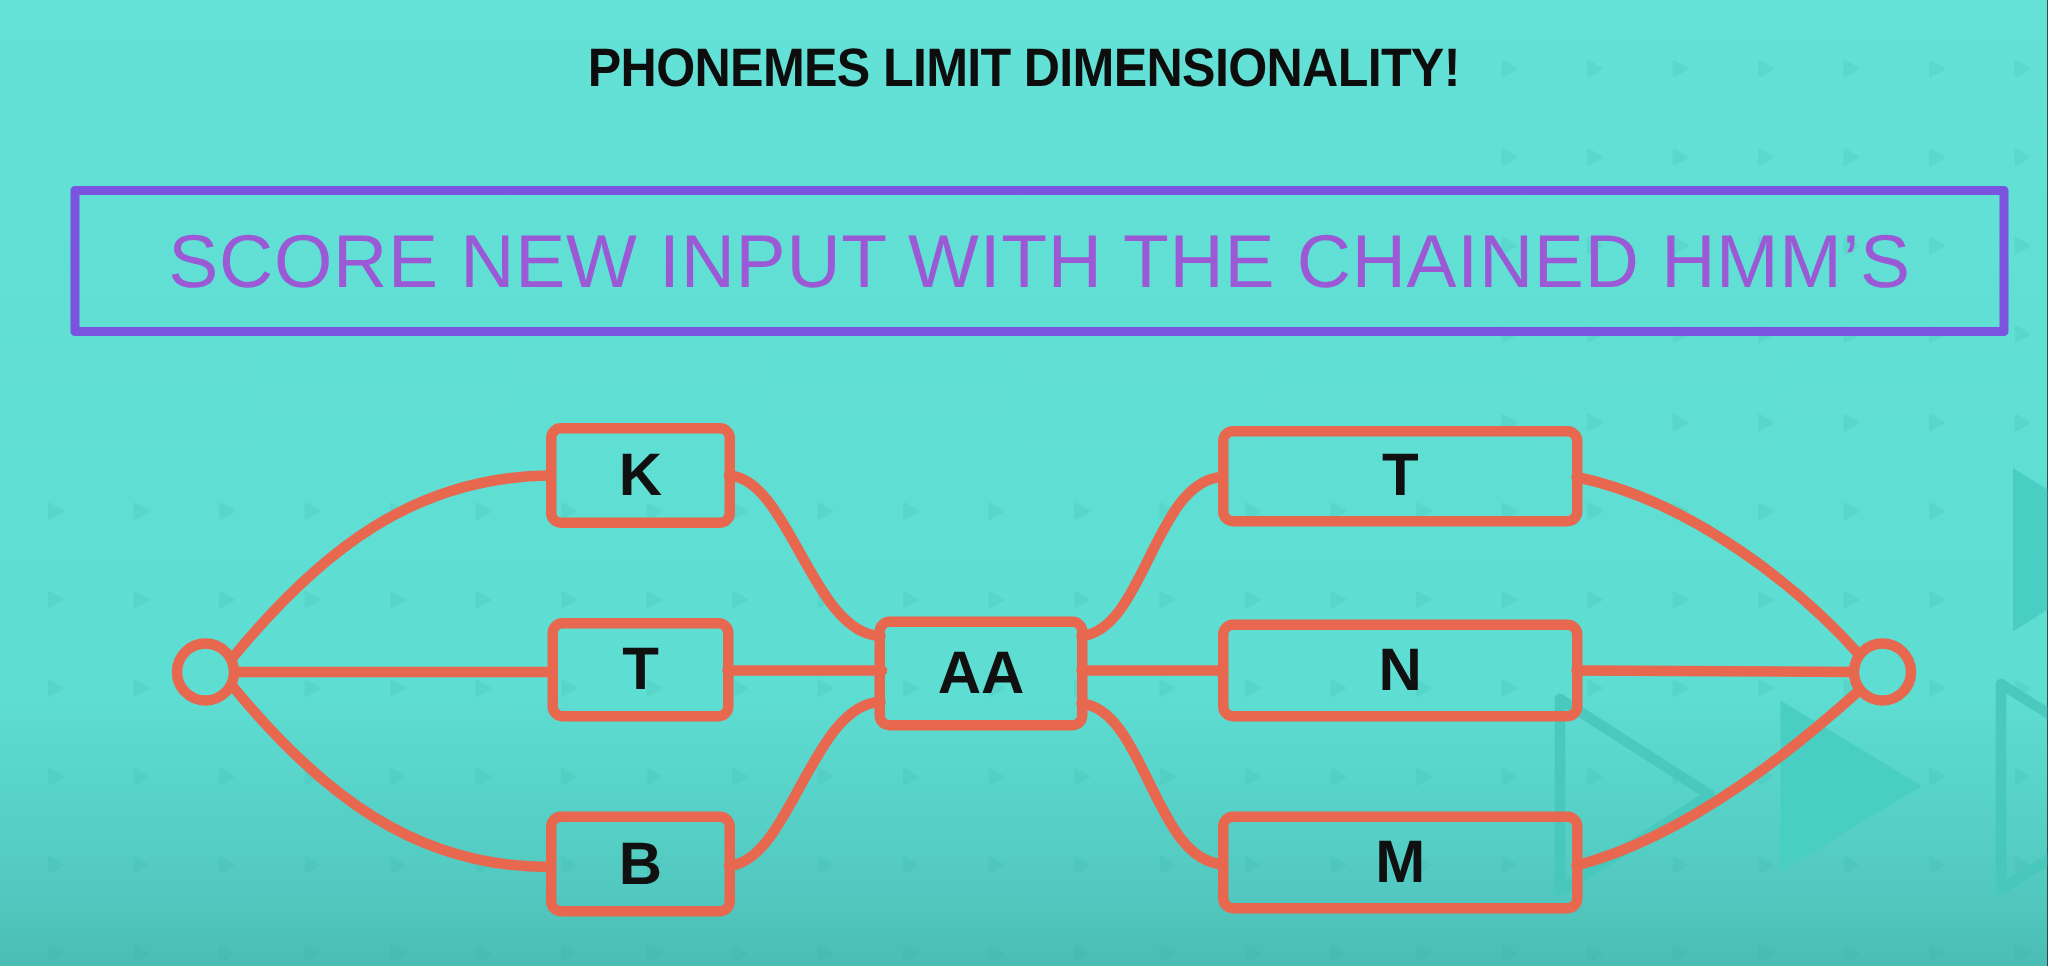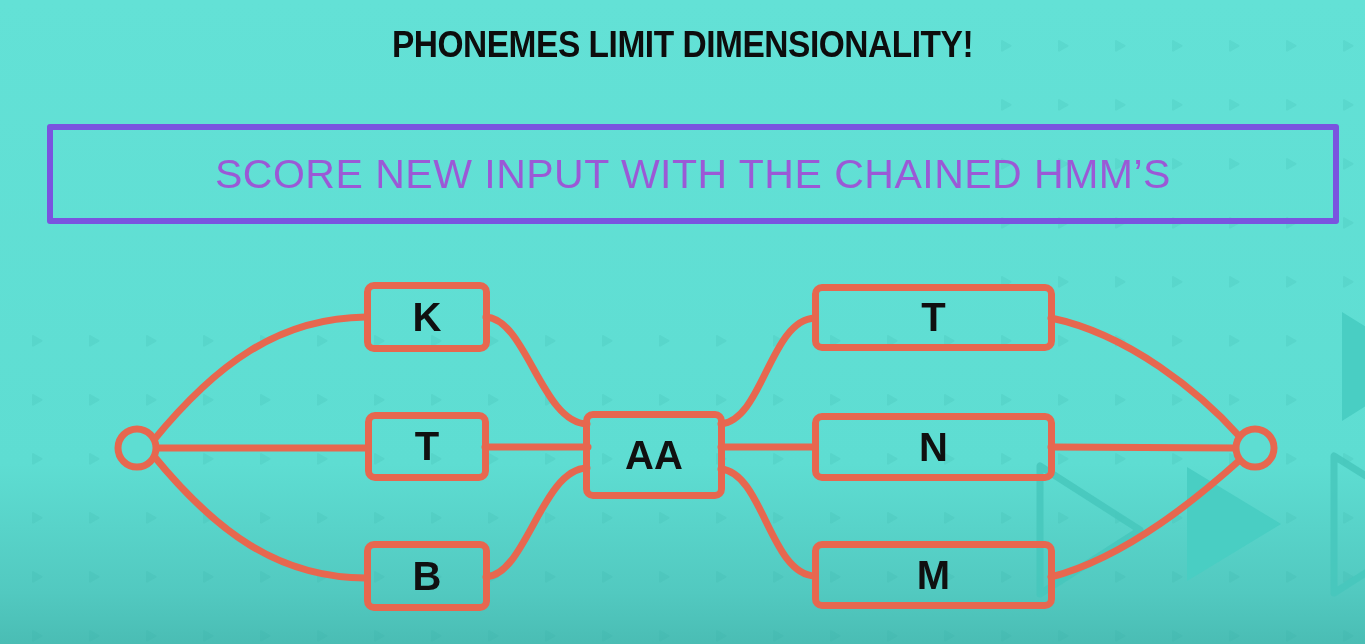--- a/index.html
+++ b/index.html
@@ -37,21 +37,21 @@
     left: 47px; top: 124px;
     width: 1292px; height: 100px;
     box-sizing: border-box;
     border: 6px solid #7a54df;
     border-radius: 3px;
     display: flex;
     align-items: center;
     justify-content: center;
   }
   .banner-text {
-    font-size: 41px;
+    font-size: 50px;
     font-weight: 400;
     color: #9b59d6;
     letter-spacing: 0.5px;
     white-space: nowrap;
   }
   .node {
     position: absolute;
     box-sizing: border-box;
     border: 7px solid #e7674f;
     border-radius: 10px;
@@ -59,21 +59,21 @@
     display: flex;
     align-items: center;
     justify-content: center;
     font-weight: bold;
     font-size: 40px;
     color: #101010;
   }
   .node-k       { left: 364px; top: 282px; width: 126px; height: 70px; }
   .node-t-left  { left: 365px; top: 412px; width: 124px; height: 69px; }
   .node-b       { left: 364px; top: 541px; width: 126px; height: 70px; }
-  .node-aa      { left: 583px; top: 411px; width: 142px; height: 88px; }
+  .node-aa      { left: 583px; top: 411px; width: 142px; height: 76px; }
   .node-t-right { left: 812px; top: 284px; width: 243px; height: 67px; }
   .node-n       { left: 812px; top: 413px; width: 243px; height: 68px; }
   .node-m       { left: 812px; top: 541px; width: 243px; height: 68px; }
 </style>
 </head>
 <body>
 
 <div id="screen">
 
   <svg id="diagram-svg" viewBox="0 0 1365 644" xmlns="http://www.w3.org/2000/svg">

